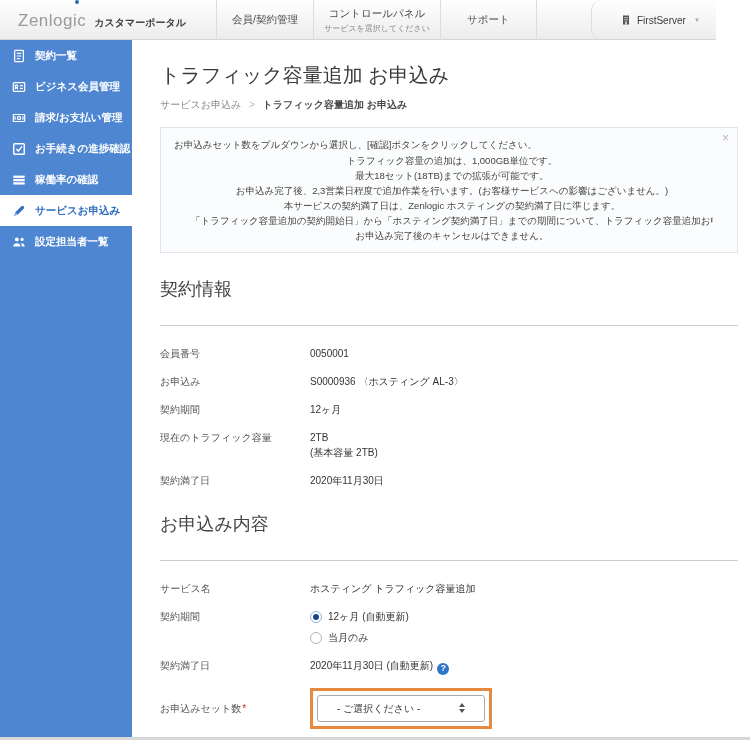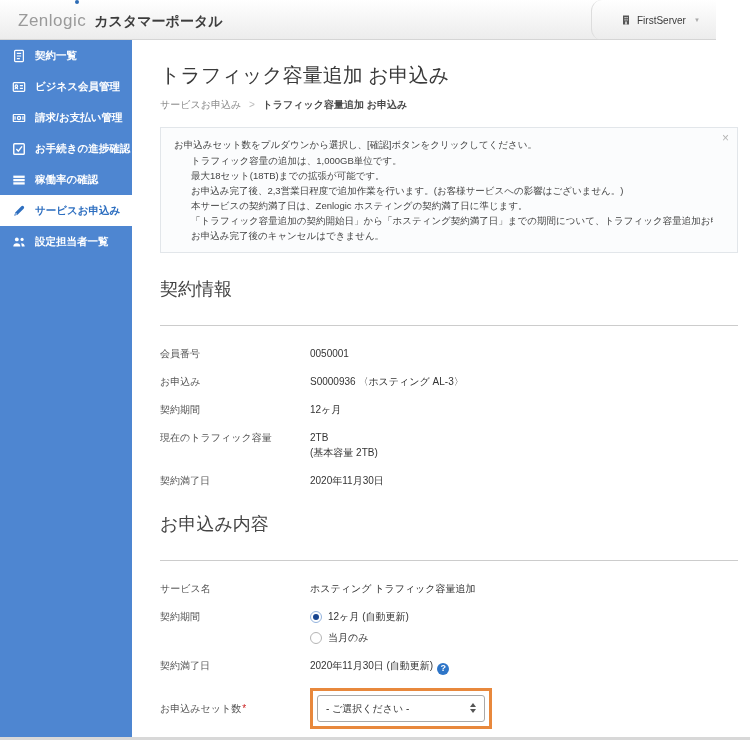--- a/index.html
+++ b/index.html
@@ -11,21 +11,21 @@
   body{font-family:"Liberation Sans","DejaVu Sans",sans-serif; background:#fff; color:#333; position:relative; overflow:hidden;}
 
   
   .header{position:absolute; top:0; left:0; width:716px; height:40px;
     background:linear-gradient(#ffffff,#ececec); border-bottom:1px solid #d5d5d5; z-index:5;}
   .logo{position:absolute; left:18px; top:0; height:40px; display:flex; align-items:baseline; gap:8px; padding-top:11px; cursor:pointer;}
   .logo-text{font-size:17px; color:#9a9a9a; letter-spacing:0.5px; position:relative;}
   .logo-dots{position:absolute; left:55px; top:-4px; width:12px; height:9px;}
   .logo-dots i{position:absolute; border-radius:50%; display:block;}
   .logo-dots .d3{width:4px;height:4px;background:#2d6cb5;left:2px;top:4px;}
-  .logo-sub{font-size:14px; font-weight:bold; color:#3d3d3d;}
+  .logo-sub{font-size:10px; font-weight:bold; color:#3d3d3d;}
   .nav{position:absolute; left:216px; top:0; height:40px; display:flex;}
   .nav-item{min-width:97px; padding:0 10px; border-left:1px solid #ddd; display:flex; flex-direction:column;
     align-items:center; justify-content:center; cursor:pointer;}
   .nav-item:last-child{border-right:1px solid #ddd;}
   .nav-label{font-size:10.5px; color:#4a4a4a;}
   .nav-sub{font-size:8px; color:#8a8a8a; margin-top:2px;}
   .user-menu{position:absolute; right:0; top:0; width:125px; height:40px; border-left:1px solid #ddd;
     display:flex; align-items:center; padding-left:28px; gap:5px; cursor:pointer;border-radius:11px;}
   .user-name{font-size:10px; color:#3c3c3c;}
   .user-caret{font-size:6px; color:#aaa; margin-left:3px;}
@@ -40,21 +40,21 @@
   
   .main{position:absolute; left:132px; top:40px; right:0; bottom:3px; background:#fff; padding:22px 12px 0 28px; overflow:hidden;}
   h1{font-size:20px; font-weight:400; color:#3a3a3a; margin-bottom:9px;}
   .breadcrumb{font-size:10px; color:#999; margin-bottom:15px;}
   .breadcrumb a{color:#8a8a8a; text-decoration:none; cursor:pointer;}
   .breadcrumb .sep{margin:0 5px; color:#bbb;}
   .breadcrumb .current{color:#4a4a4a; font-weight:bold;}
 
   .notice{position:relative; border:1px solid #e2e6ea; background:#fbfcfd; padding:9px 24px 9px 13px; font-size:9.5px; color:#444; line-height:1.58;}
   .notice ul{list-style:disc; padding-left:17px; margin-top:1px;}
-  .notice li{white-space:nowrap; overflow:hidden; color:#444;}
+  .notice li{white-space:nowrap; overflow:hidden; color:#444;text-align:center;}
   .notice .close{position:absolute; right:8px; top:4px; color:#b5b5b5; font-size:12px; cursor:pointer; line-height:1;}
 
   h2{font-size:18px; font-weight:400; color:#444; margin-top:24px; padding-bottom:24px; border-bottom:1px solid #ccc;}
   .rows{margin-top:20px;}
   .row{display:flex; margin-bottom:13px; font-size:10px; line-height:15px;}
   .row-label{width:150px; flex-shrink:0; padding-right:4px; color:#555;}
   .row-value{color:#333;}
   .row-value .sub{display:block;}
   .req{color:var(--required_red); font-style:normal; margin-left:1px;}
   .row.middle{align-items:center;}
@@ -63,37 +63,49 @@
   .radio-line + .radio-line{margin-top:6px;}
   .radio{width:12px; height:12px; border-radius:50%; border:1px solid #b5b5b5; background:#fff; display:inline-block; position:relative; cursor:pointer; flex-shrink:0;}
   .radio.checked{border-color:#93b3dd;}
   .radio.checked::after{content:""; position:absolute; left:2px; top:2px; width:6px; height:6px; border-radius:50%; background:#17458f;}
 
   .help{display:inline-flex; width:12px; height:12px; border-radius:50%; background:#2e75c8; color:#fff;
     font-size:9px; font-weight:bold; align-items:center; justify-content:center; margin-left:4px; vertical-align:-2px; cursor:pointer;}
 
   .hl{display:inline-block; border:3px solid var(--accent_orange); padding:4px; background:#fff;}
   .select{width:168px; height:27px; border:1px solid #a9a9a9; border-radius:3px; background:#fff;
-    display:flex; align-items:center; justify-content:space-between; padding:0 8px; font-size:10px; color:#333; cursor:pointer;}
+    display:flex; align-items:center; justify-content:space-between; padding:0 19px; font-size:10px; color:#333; cursor:pointer;}
   .stepper{display:flex; flex-direction:column; gap:2px; align-items:center;}
   .stepper .up{width:0;height:0;border-left:3.5px solid transparent;border-right:3.5px solid transparent;border-bottom:4px solid #555;}
   .stepper .down{width:0;height:0;border-left:3.5px solid transparent;border-right:3.5px solid transparent;border-top:4px solid #555;}
 
   .bottom-strip{position:absolute; left:0; bottom:0; width:750px; height:3px; background:#d8d8d8;}
 </style>
 </head>
 <body>
 
 <div class="header">
   <div class="logo">
     <span class="logo-text">Zenlogic</span>
     <span class="logo-dots">
         <i class="d3"></i>
       </span>
     <span class="logo-sub">カスタマーポータル</span>
+  </div>
+  <div class="nav">
+    <div class="nav-item">
+      <span class="nav-label">会員/契約管理</span>
+    </div>
+    <div class="nav-item">
+      <span class="nav-label">コントロールパネル</span>
+      <span class="nav-sub">サービスを選択してください</span>
+    </div>
+    <div class="nav-item">
+      <span class="nav-label">サポート</span>
+    </div>
   </div>
   <div class="user-menu">
     <svg width="12" height="12" viewBox="0 0 16 16">
       <rect x="4" y="2" width="8" height="12" fill="#555"></rect>
       <rect x="6" y="4" width="1.6" height="1.6" fill="#eee"></rect>
         <rect x="8.6" y="4" width="1.6" height="1.6" fill="#eee"></rect>
       <rect x="6" y="7" width="1.6" height="1.6" fill="#eee"></rect>
         <rect x="8.6" y="7" width="1.6" height="1.6" fill="#eee"></rect>
       <rect x="7" y="10" width="2" height="4" fill="#eee"></rect>
     </svg>

